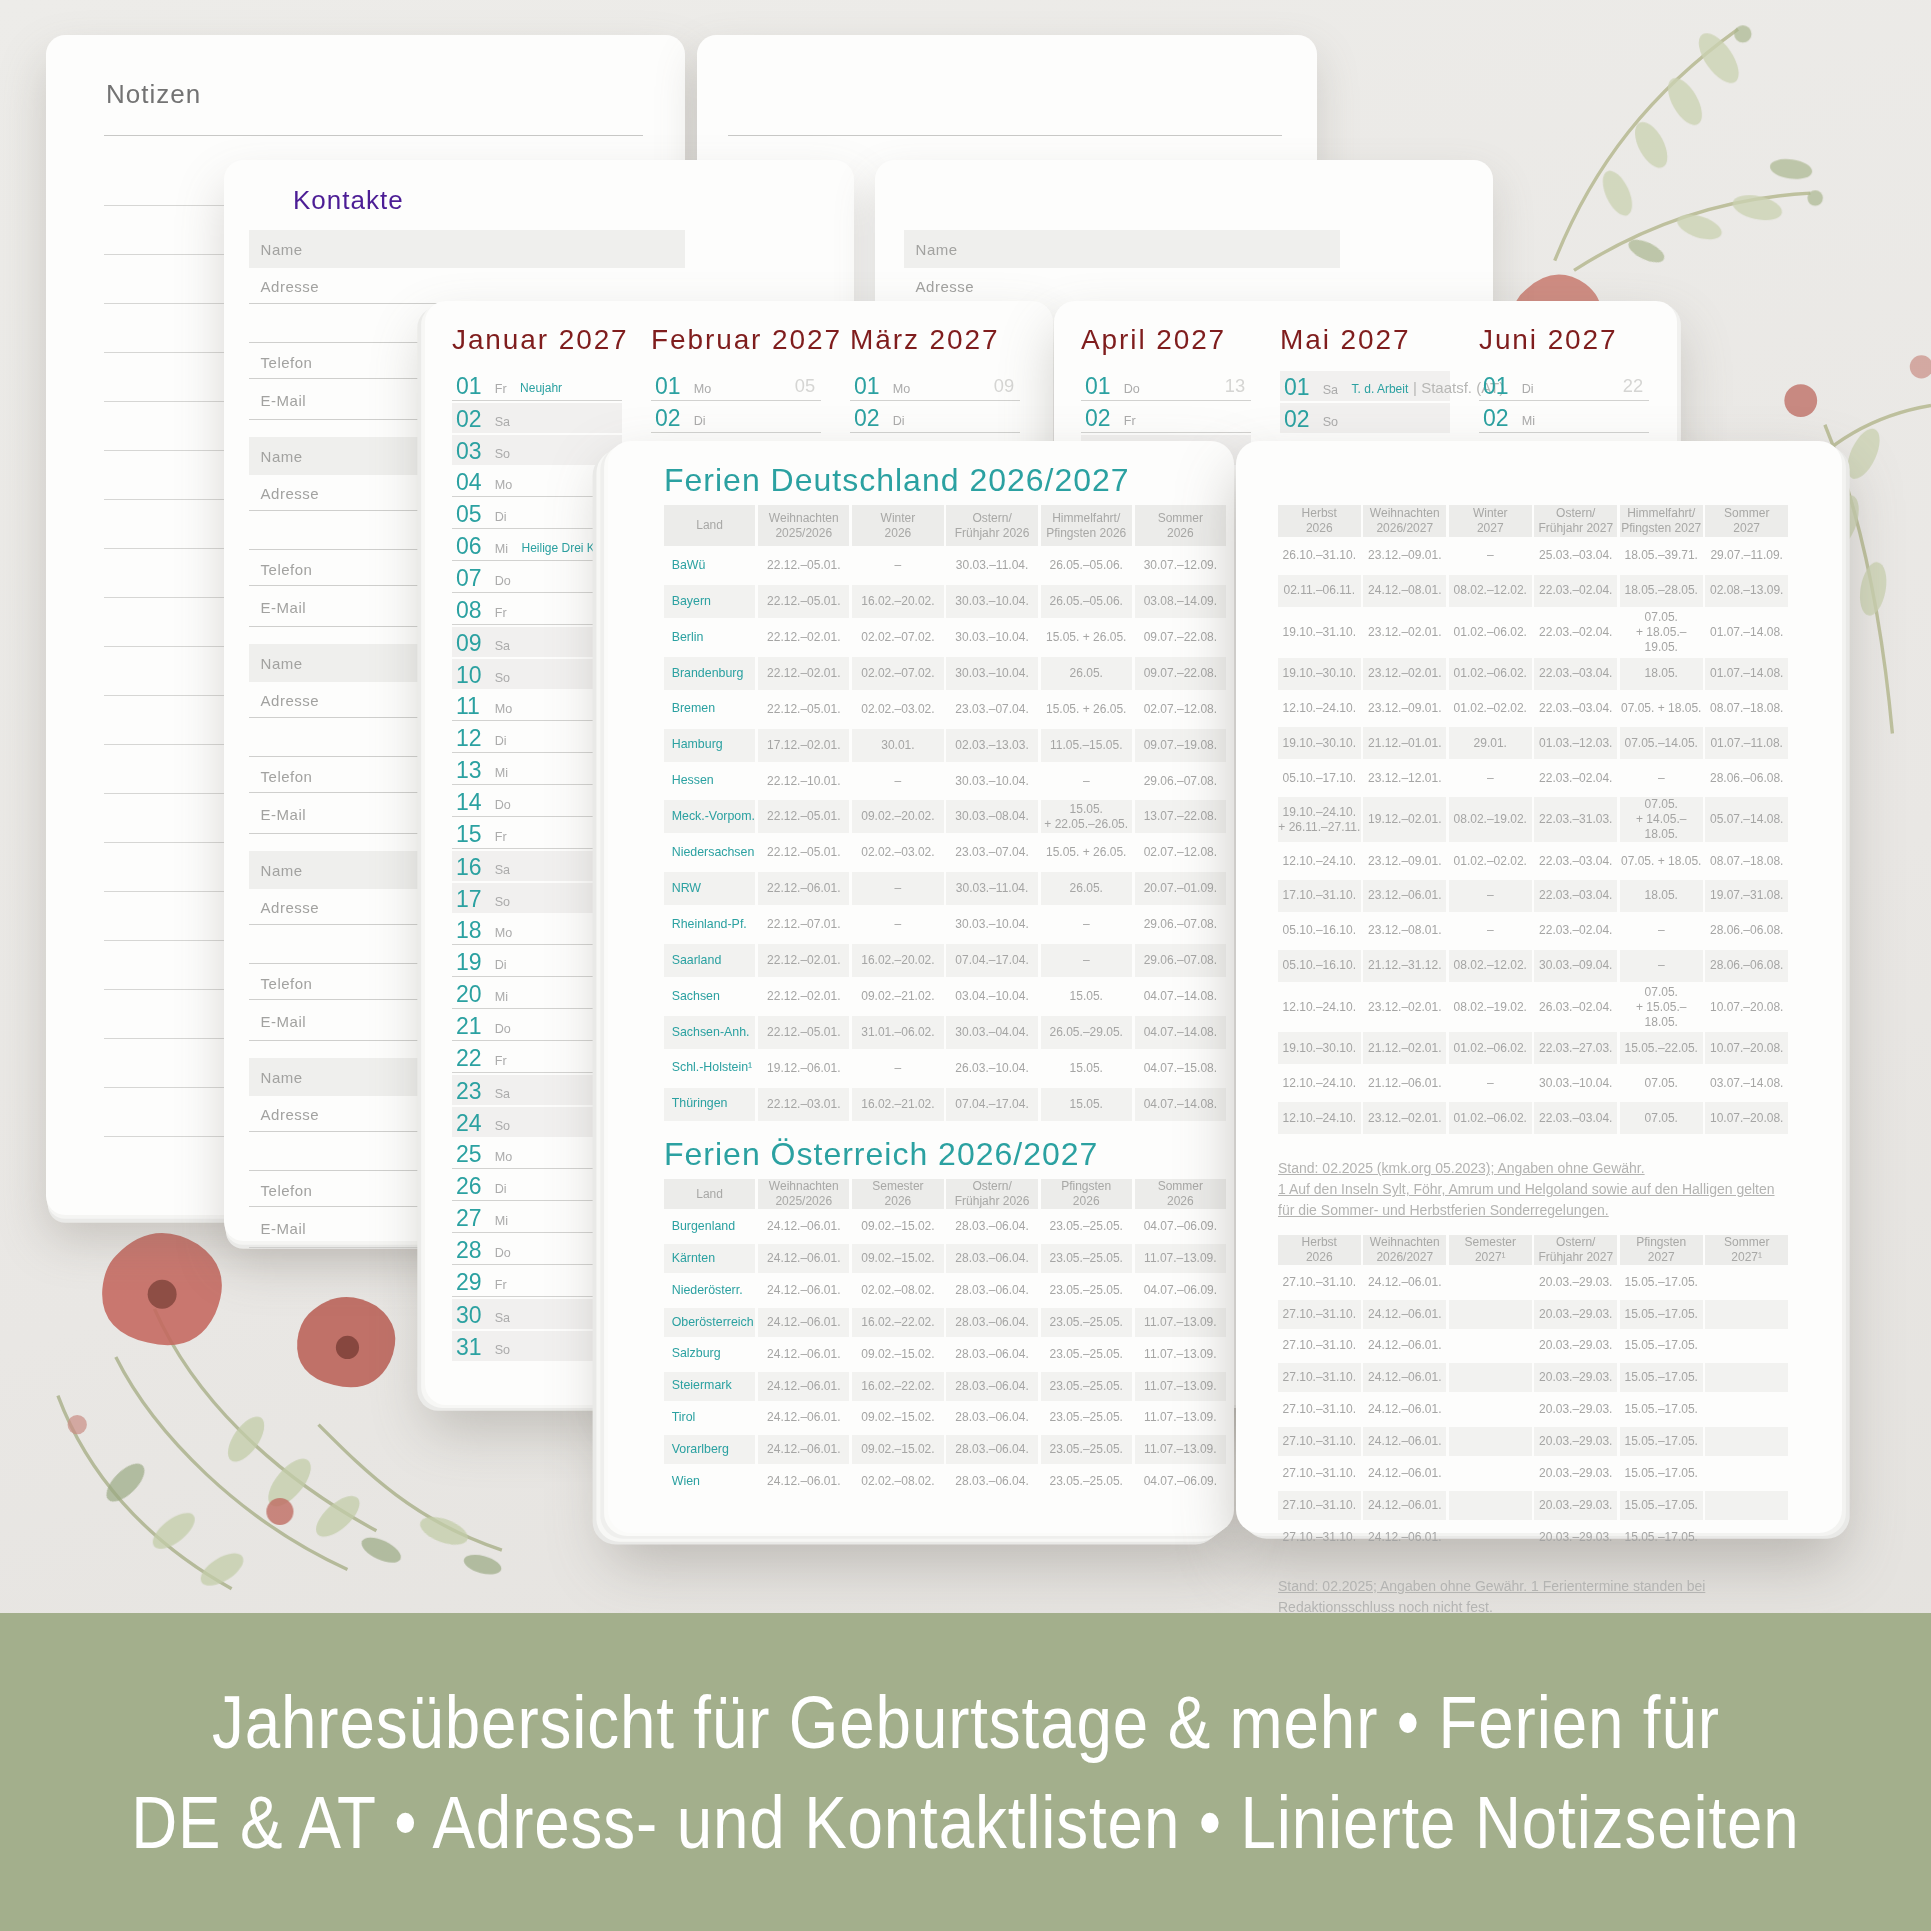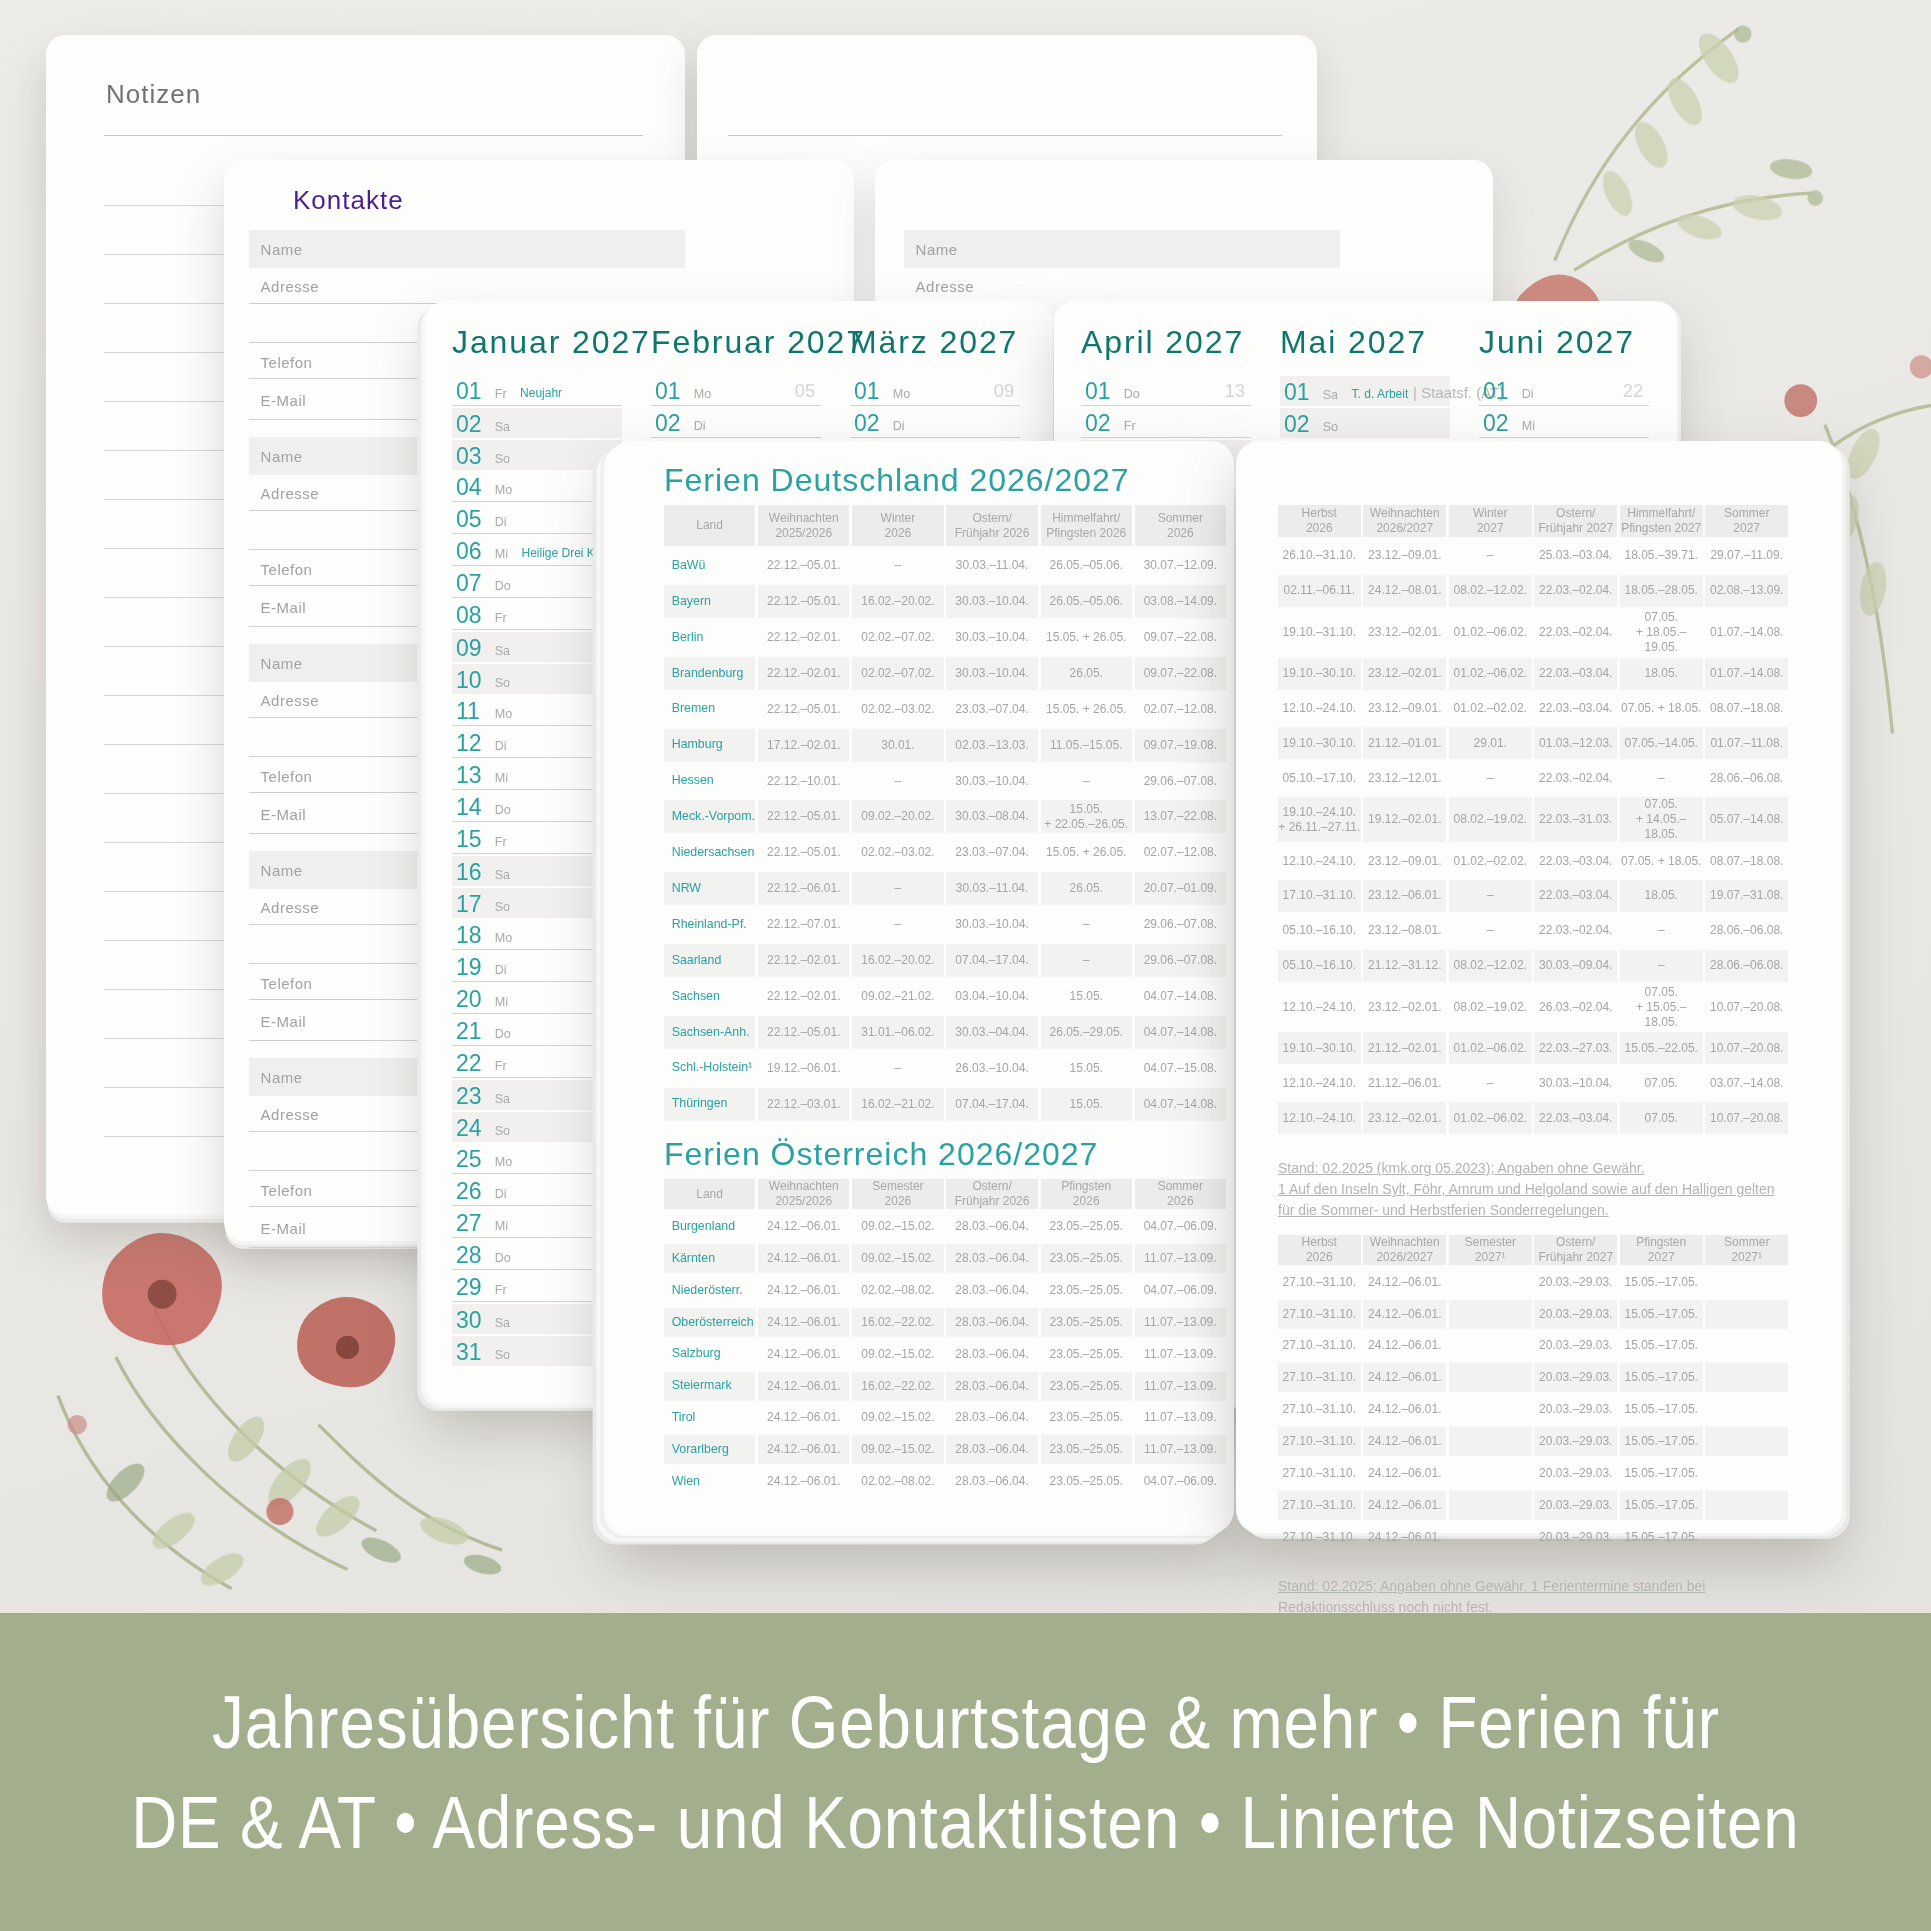--- a/index.html
+++ b/index.html
@@ -37,21 +37,21 @@
   .cline{position:absolute;left:0;right:0;border-top:1.5px solid #cfcfcd;}
   .l1{top:73px}.l2{top:112px}.l3{top:148px}.l4{top:189px}
 
   
   #p-cal-l{left:425px;top:301px;width:628px;height:1104px;border-radius:21px;
     box-shadow:-3.9px 2.9px 0 #f7f7f5,-7.7px 5.8px 0 #ebebe9,0 27px 53px rgba(110,105,95,.3);}
   #p-cal-r{left:1054px;top:301px;width:623px;height:1104px;border-radius:21px;
     box-shadow:3.9px 2.9px 0 #f1f1ef,0 27px 53px rgba(110,105,95,.3);}
   .mwrap{position:absolute;left:27px;top:23px;right:0;bottom:0;display:flex;gap:29px;}
   .mcol{width:170px;flex:none;}
-  .mname{font-size:32px;color:#0f766e;letter-spacing:1.9px;margin-bottom:15.4px;white-space:nowrap;}
+  .mname{font-size:28px;color:#7f1d1d;letter-spacing:1.9px;margin-bottom:15.4px;white-space:nowrap;}
   .day{height:30px;margin-bottom:2px;display:flex;align-items:flex-end;}
   .day:not(.we){border-bottom:1.5px solid #d2d2d0;}
   .we{background:#f1f0ef;}
   .dnum{font-size:23px;color:#2ba1a1;line-height:1;padding:0 0 2.9px 3.9px;min-width:33px;}
   .dwd{font-size:12.6px;color:#ababab;padding:0 0 4.8px 9.7px;}
   .dhol{font-size:12px;color:#2ba1a1;padding:0 0 5.8px 13.5px;white-space:nowrap;}
   .dnote{font-size:15px;color:#b7b7b5;padding:0 0 5.8px 4.8px;white-space:nowrap;}
   .dwk{margin-left:auto;font-size:18.3px;color:#d5d5d3;padding:0 5.8px 3.9px 0;}
 
   

